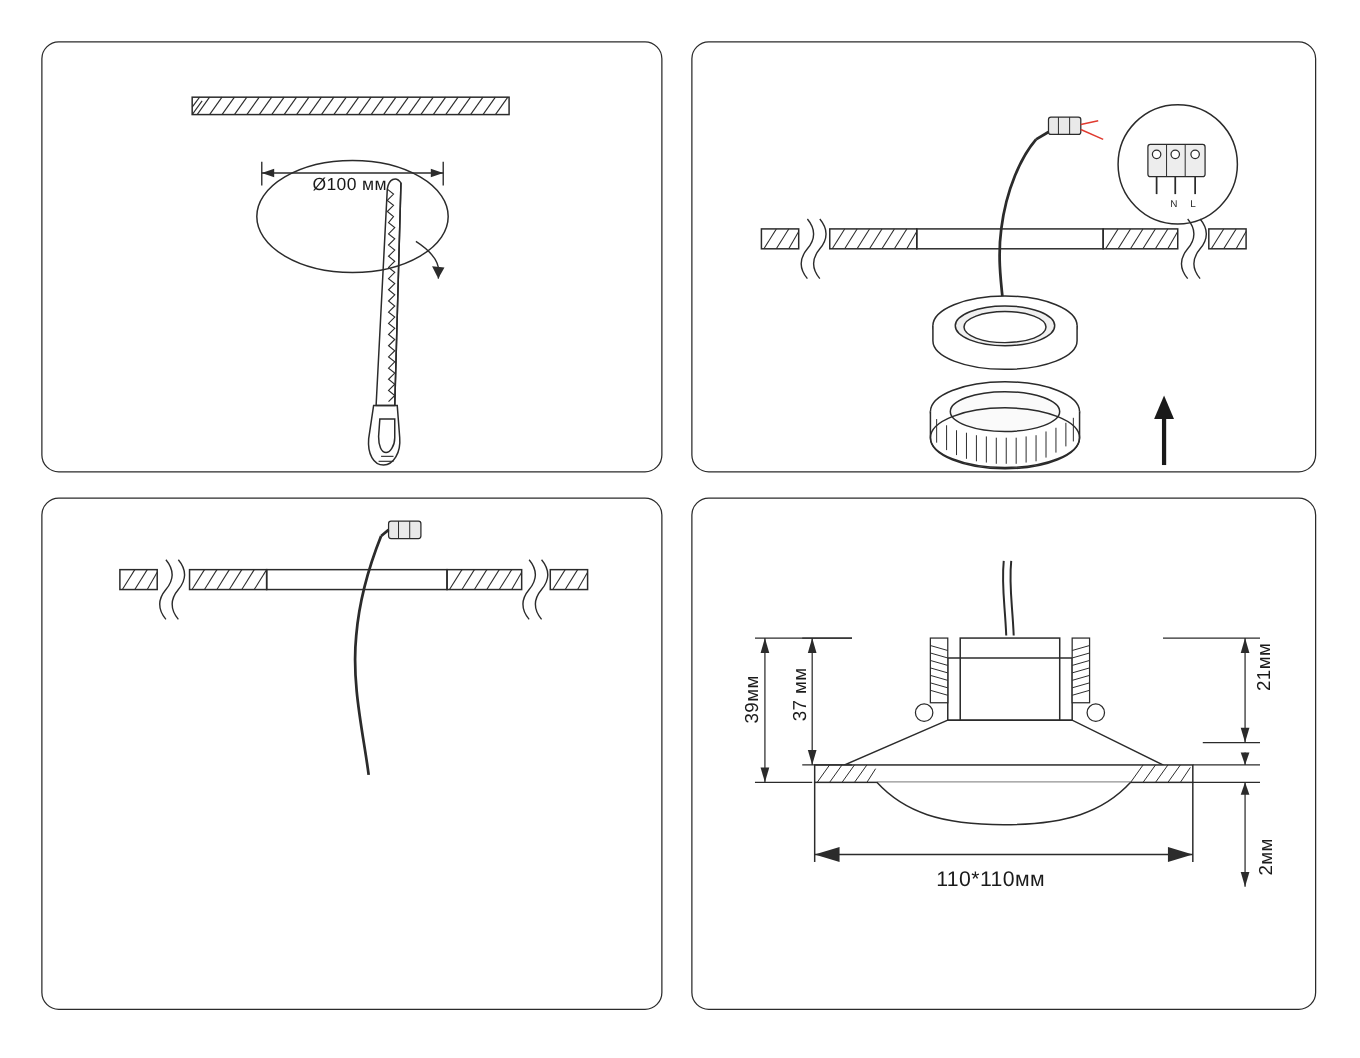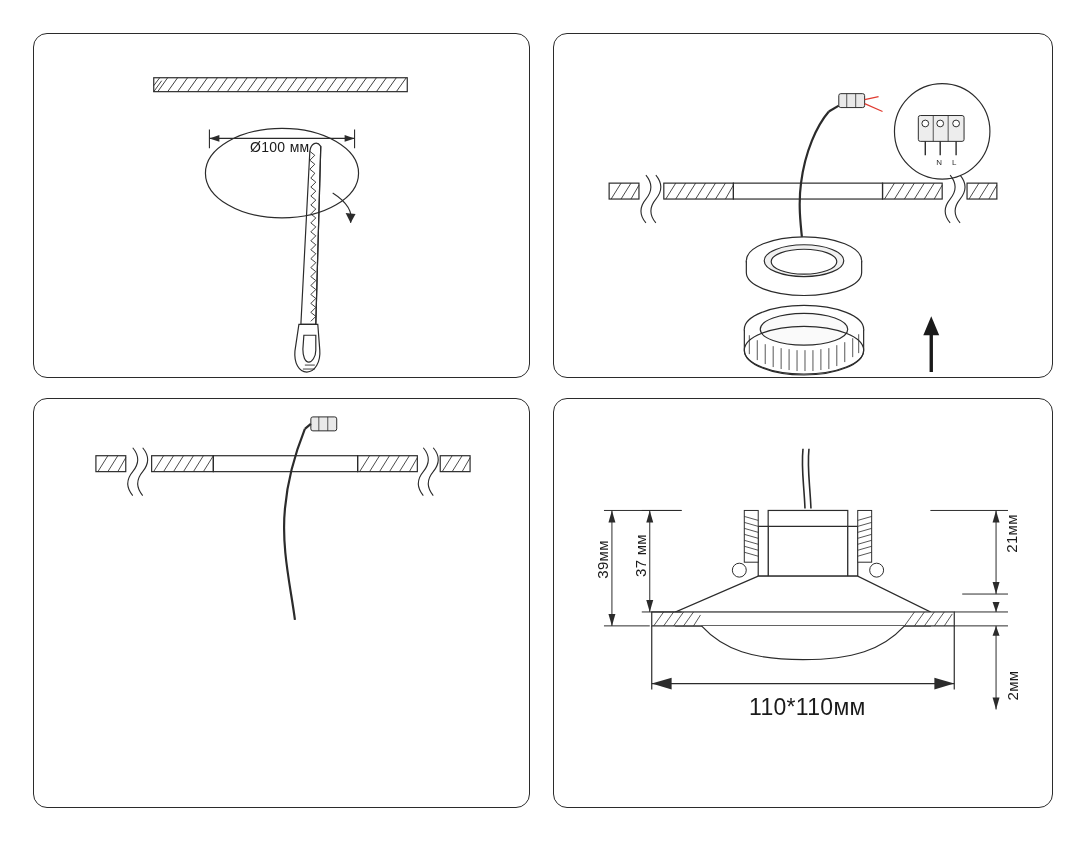--- a/index.html
+++ b/index.html
@@ -393,16 +393,16 @@
         <line x1="98" y1="286" x2="402" y2="286"></line>
         <polygon points="98,286 118,280 118,292" fill="#2b2b2b" stroke="none"></polygon>
         <polygon points="402,286 382,280 382,292" fill="#2b2b2b" stroke="none"></polygon>
       </g>
     </svg>
 
     <div class="lbl" style="left:29px;top:152px;transform:rotate(-90deg);">39мм</div>
     <div class="lbl" style="left:65px;top:148px;transform:rotate(-90deg);">37 мм</div>
     <div class="lbl" style="left:438px;top:126px;transform:rotate(-90deg);">21мм</div>
     <div class="lbl" style="left:444px;top:278px;transform:rotate(-90deg);">2мм</div>
-    <div class="lbl" style="left:195px;top:295px;font-size:23px;">110*110мм</div>
+    <div class="lbl" style="left:195px;top:295px;font-size:17px;">110*110мм</div>
   </div>
 
 </div>
 
 </body></html>

